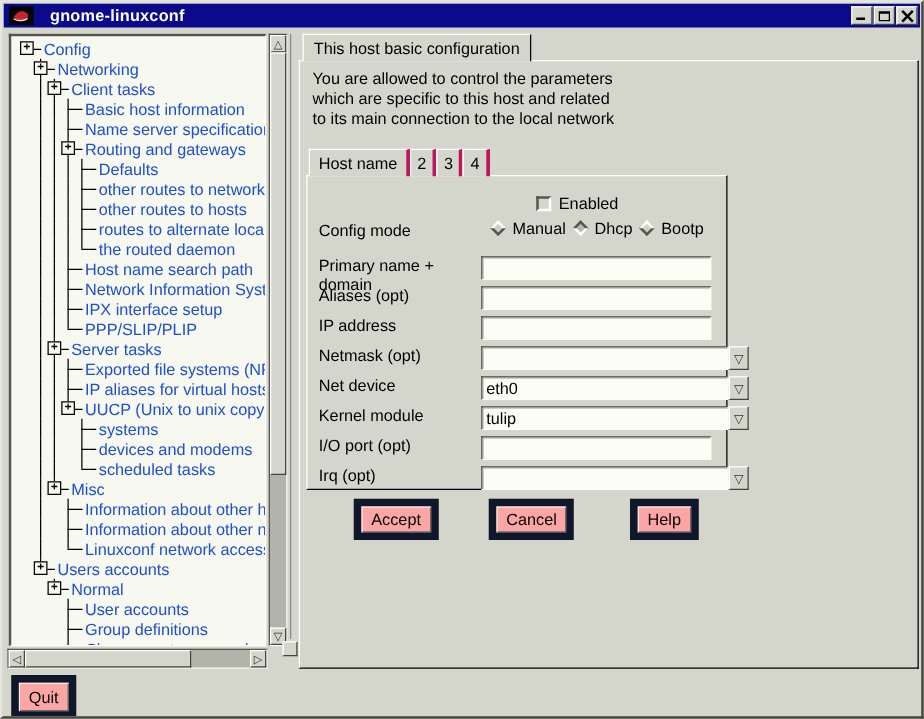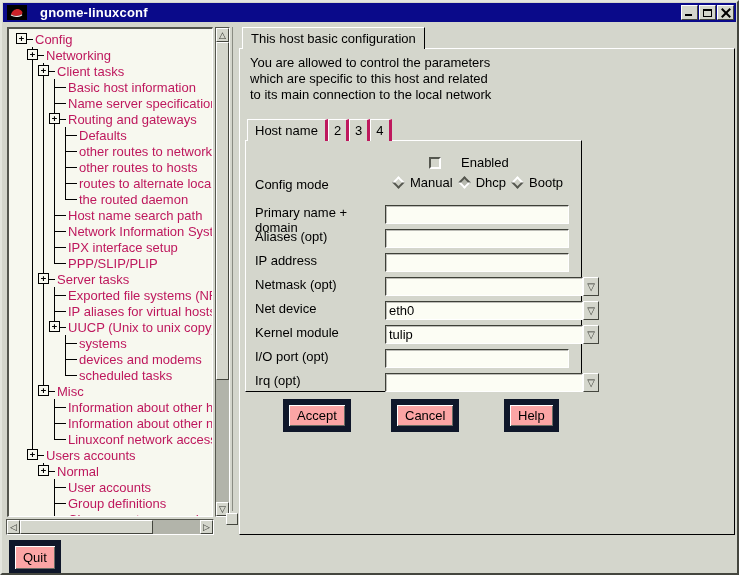--- a/index.html
+++ b/index.html
@@ -30,21 +30,21 @@
     overflow:hidden;padding-top:2px;}
   .trow{height:16px;display:flex;align-items:center;white-space:nowrap;padding-left:7px;cursor:default;}
   .tcol{width:11px;height:16px;position:relative;flex:0 0 11px;}
   .tdash{width:6px;height:16px;position:relative;flex:0 0 6px;}
   .vfull{position:absolute;left:5px;top:0;bottom:0;width:1px;background:#000;}
   .vhalf{position:absolute;left:5px;top:0;height:8px;width:1px;background:#000;}
   .htick{position:absolute;left:5px;top:8px;width:6px;height:1px;background:#000;}
   .hdash{position:absolute;left:0;top:8px;width:6px;height:1px;background:#000;}
   .exp{position:absolute;left:0;top:2px;width:11px;height:11px;background:#f7f8ef;border:1px solid #000;
     font:bold 9px/9px "DejaVu Sans Mono",monospace;text-align:center;color:#000;font-style:normal;}
-  .tlabel{font-size:13px;color:#be185d;padding-left:2px;}
+  .tlabel{font-size:13px;color:#1d4ed8;padding-left:2px;}
   
   .vscroll{position:absolute;left:213px;top:25px;width:15px;height:490px;background:#b2b4aa;
     border-top:1px solid #55574f;border-left:1px solid #55574f;border-right:1px solid #fff;border-bottom:1px solid #fff;}
   .hscroll{position:absolute;left:4px;top:517px;width:208px;height:16px;background:#b2b4aa;
     border-top:1px solid #55574f;border-left:1px solid #55574f;border-right:1px solid #fff;border-bottom:1px solid #fff;}
   .stepper{position:absolute;background:#d4d6cc;display:flex;align-items:center;justify-content:center;
     font-size:9px;color:#30322c;border-top:1px solid #fff;border-left:1px solid #fff;border-right:1px solid #44463e;border-bottom:1px solid #44463e;cursor:default;}
   .thumb{position:absolute;background:#d4d6cc;border-top:1px solid #fff;border-left:1px solid #fff;
     border-right:1px solid #44463e;border-bottom:1px solid #44463e;cursor:default;}
   .paned-line{position:absolute;left:230px;top:25px;width:1px;height:484px;background:#8a8c82;}
@@ -63,21 +63,21 @@
     font-size:13px;padding:3px 7px 2px 7px;height:22px;margin-right:0;cursor:default;}
   .itab.active{height:24px;padding-top:3px;position:relative;z-index:5;}
   .itab.active .focusrect{border:1px solid #000;padding:1px 3px;display:inline-block;}
   .itab.small{padding:3px 5px 2px 5px;}
   .inner-frame{position:absolute;left:243px;top:138px;width:337px;height:252px;background:#d4d6cc;
     border-top:1px solid #fff;border-left:1px solid #fff;border-right:1px solid #000;border-bottom:1px solid #000;z-index:2;}
   
   .enabled-row{position:absolute;left:427px;top:153px;display:flex;align-items:center;z-index:4;}
   .checkbox{width:12px;height:12px;background:#d4d6cc;
     border-top:2px solid #55574f;border-left:2px solid #55574f;border-right:2px solid #fff;border-bottom:2px solid #fff;cursor:default;}
-  .cb-label{font-size:13px;margin-left:20px;}
+  .cb-label{font-size:13px;margin-left:6px;}
   
   .cm-label{position:absolute;left:253px;top:175px;font-size:13px;z-index:4;}
   .radio-group{position:absolute;left:390px;top:173px;display:flex;align-items:flex-end;gap:5px;z-index:4;}
   .radio-item{display:flex;align-items:center;cursor:default;}
   .diamond{width:9px;height:9px;transform:rotate(45deg);background:#cfd1c7;margin:2px;
     border-top:2px solid #fff;border-left:2px solid #fff;border-right:2px solid #55574f;border-bottom:2px solid #55574f;}
   .radio-item.selected .diamond{background:#b8bab0;
     border-top:2px solid #55574f;border-left:2px solid #55574f;border-right:2px solid #fff;border-bottom:2px solid #fff;}
   .radio-label{font-size:13px;margin-left:5px;}
   

